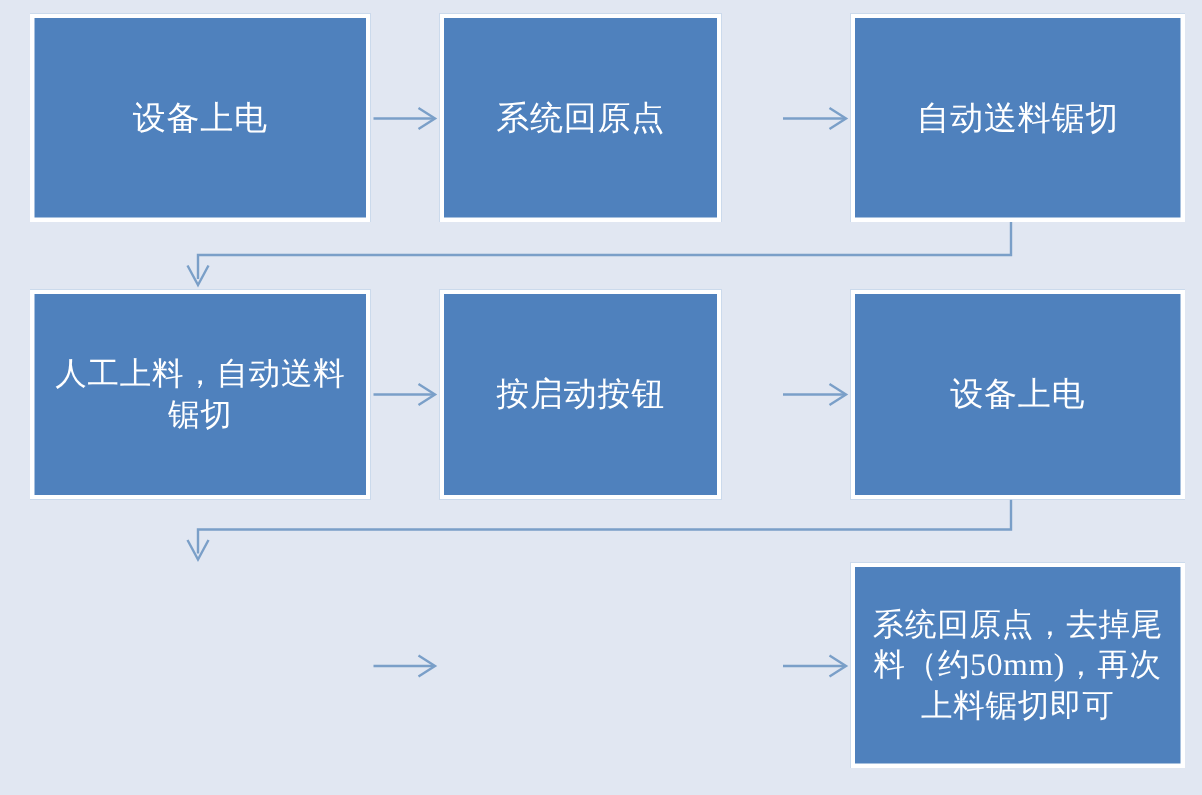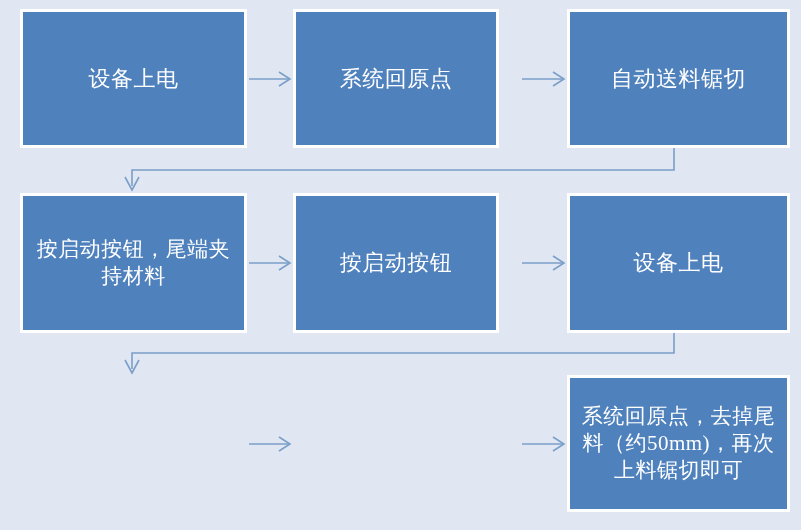--- a/index.html
+++ b/index.html
@@ -56,21 +56,21 @@
     line-height: 1.3;
   }
 
   
   .r1 { top: 9px;   height: 139px; }
   .r2 { top: 193px; height: 140px; }
   .r3 { top: 375px; height: 137px; }
 
   
   .c1 { left: 20px;  width: 227px; }
-  .c2 { left: 293px; width: 206px; }
+  .c2 { left: 293px; width: 188px; }
   .c3 { left: 567px; width: 223px; }
 </style>
 </head>
 <body>
 
 <div id="canvas">
 
   <svg id="connectors" viewBox="0 0 801 530" width="801" height="530" aria-hidden="true">
 
     <g>
@@ -108,19 +108,19 @@
     <g>
       <line x1="522" y1="444" x2="563" y2="444" stroke="#7A9FC8" stroke-width="1.6"></line>
       <polyline points="553,437 564,444 553,451" fill="none" stroke="#7A9FC8" stroke-width="1.6"></polyline>
     </g>
   </svg>
 
   <div class="node r1 c1">设备上电</div>
   <div class="node r1 c2">系统回原点</div>
   <div class="node r1 c3">自动送料锯切</div>
 
-  <div class="node r2 c1 multiline">按启动按钮，尾端夹持材料</div>
+  <div class="node r2 c1 multiline">人工上料，自动送料锯切</div>
   <div class="node r2 c2">按启动按钮</div>
   <div class="node r2 c3">设备上电</div>
 
   <div class="node r3 c3 multiline">系统回原点，去掉尾料（约50mm)，再次上料锯切即可</div>
 
 </div>
 
 </body></html>

